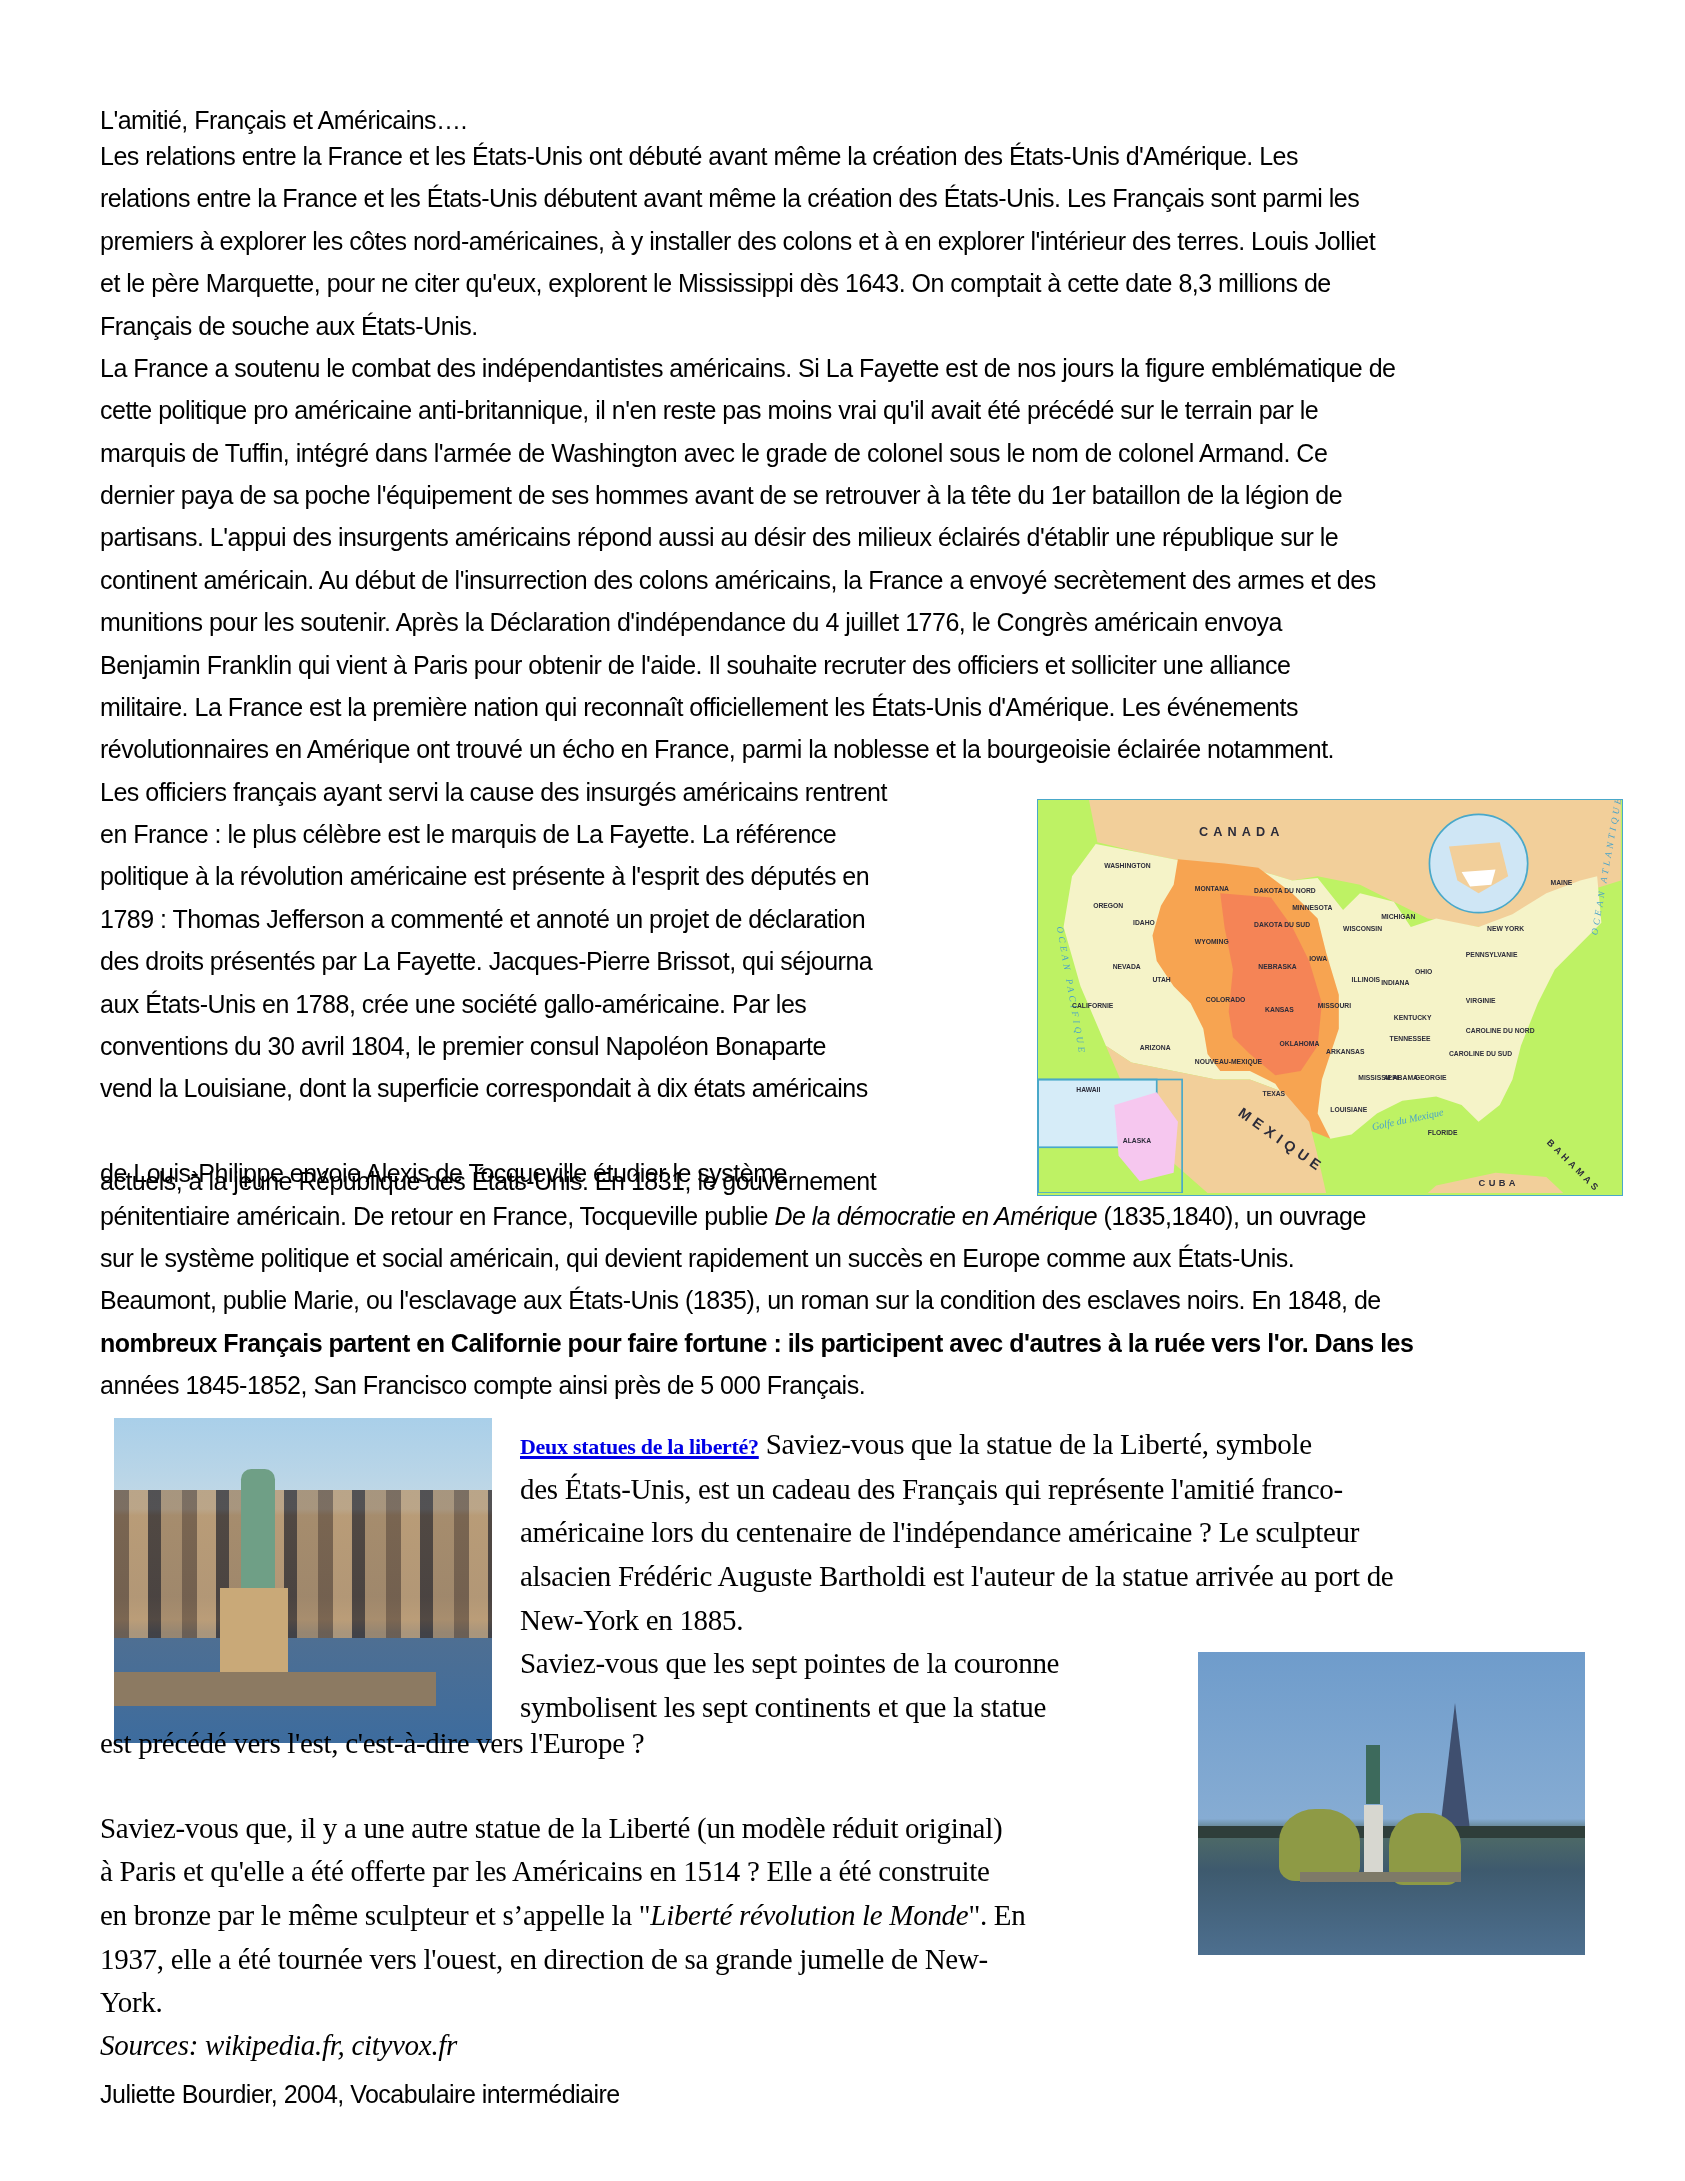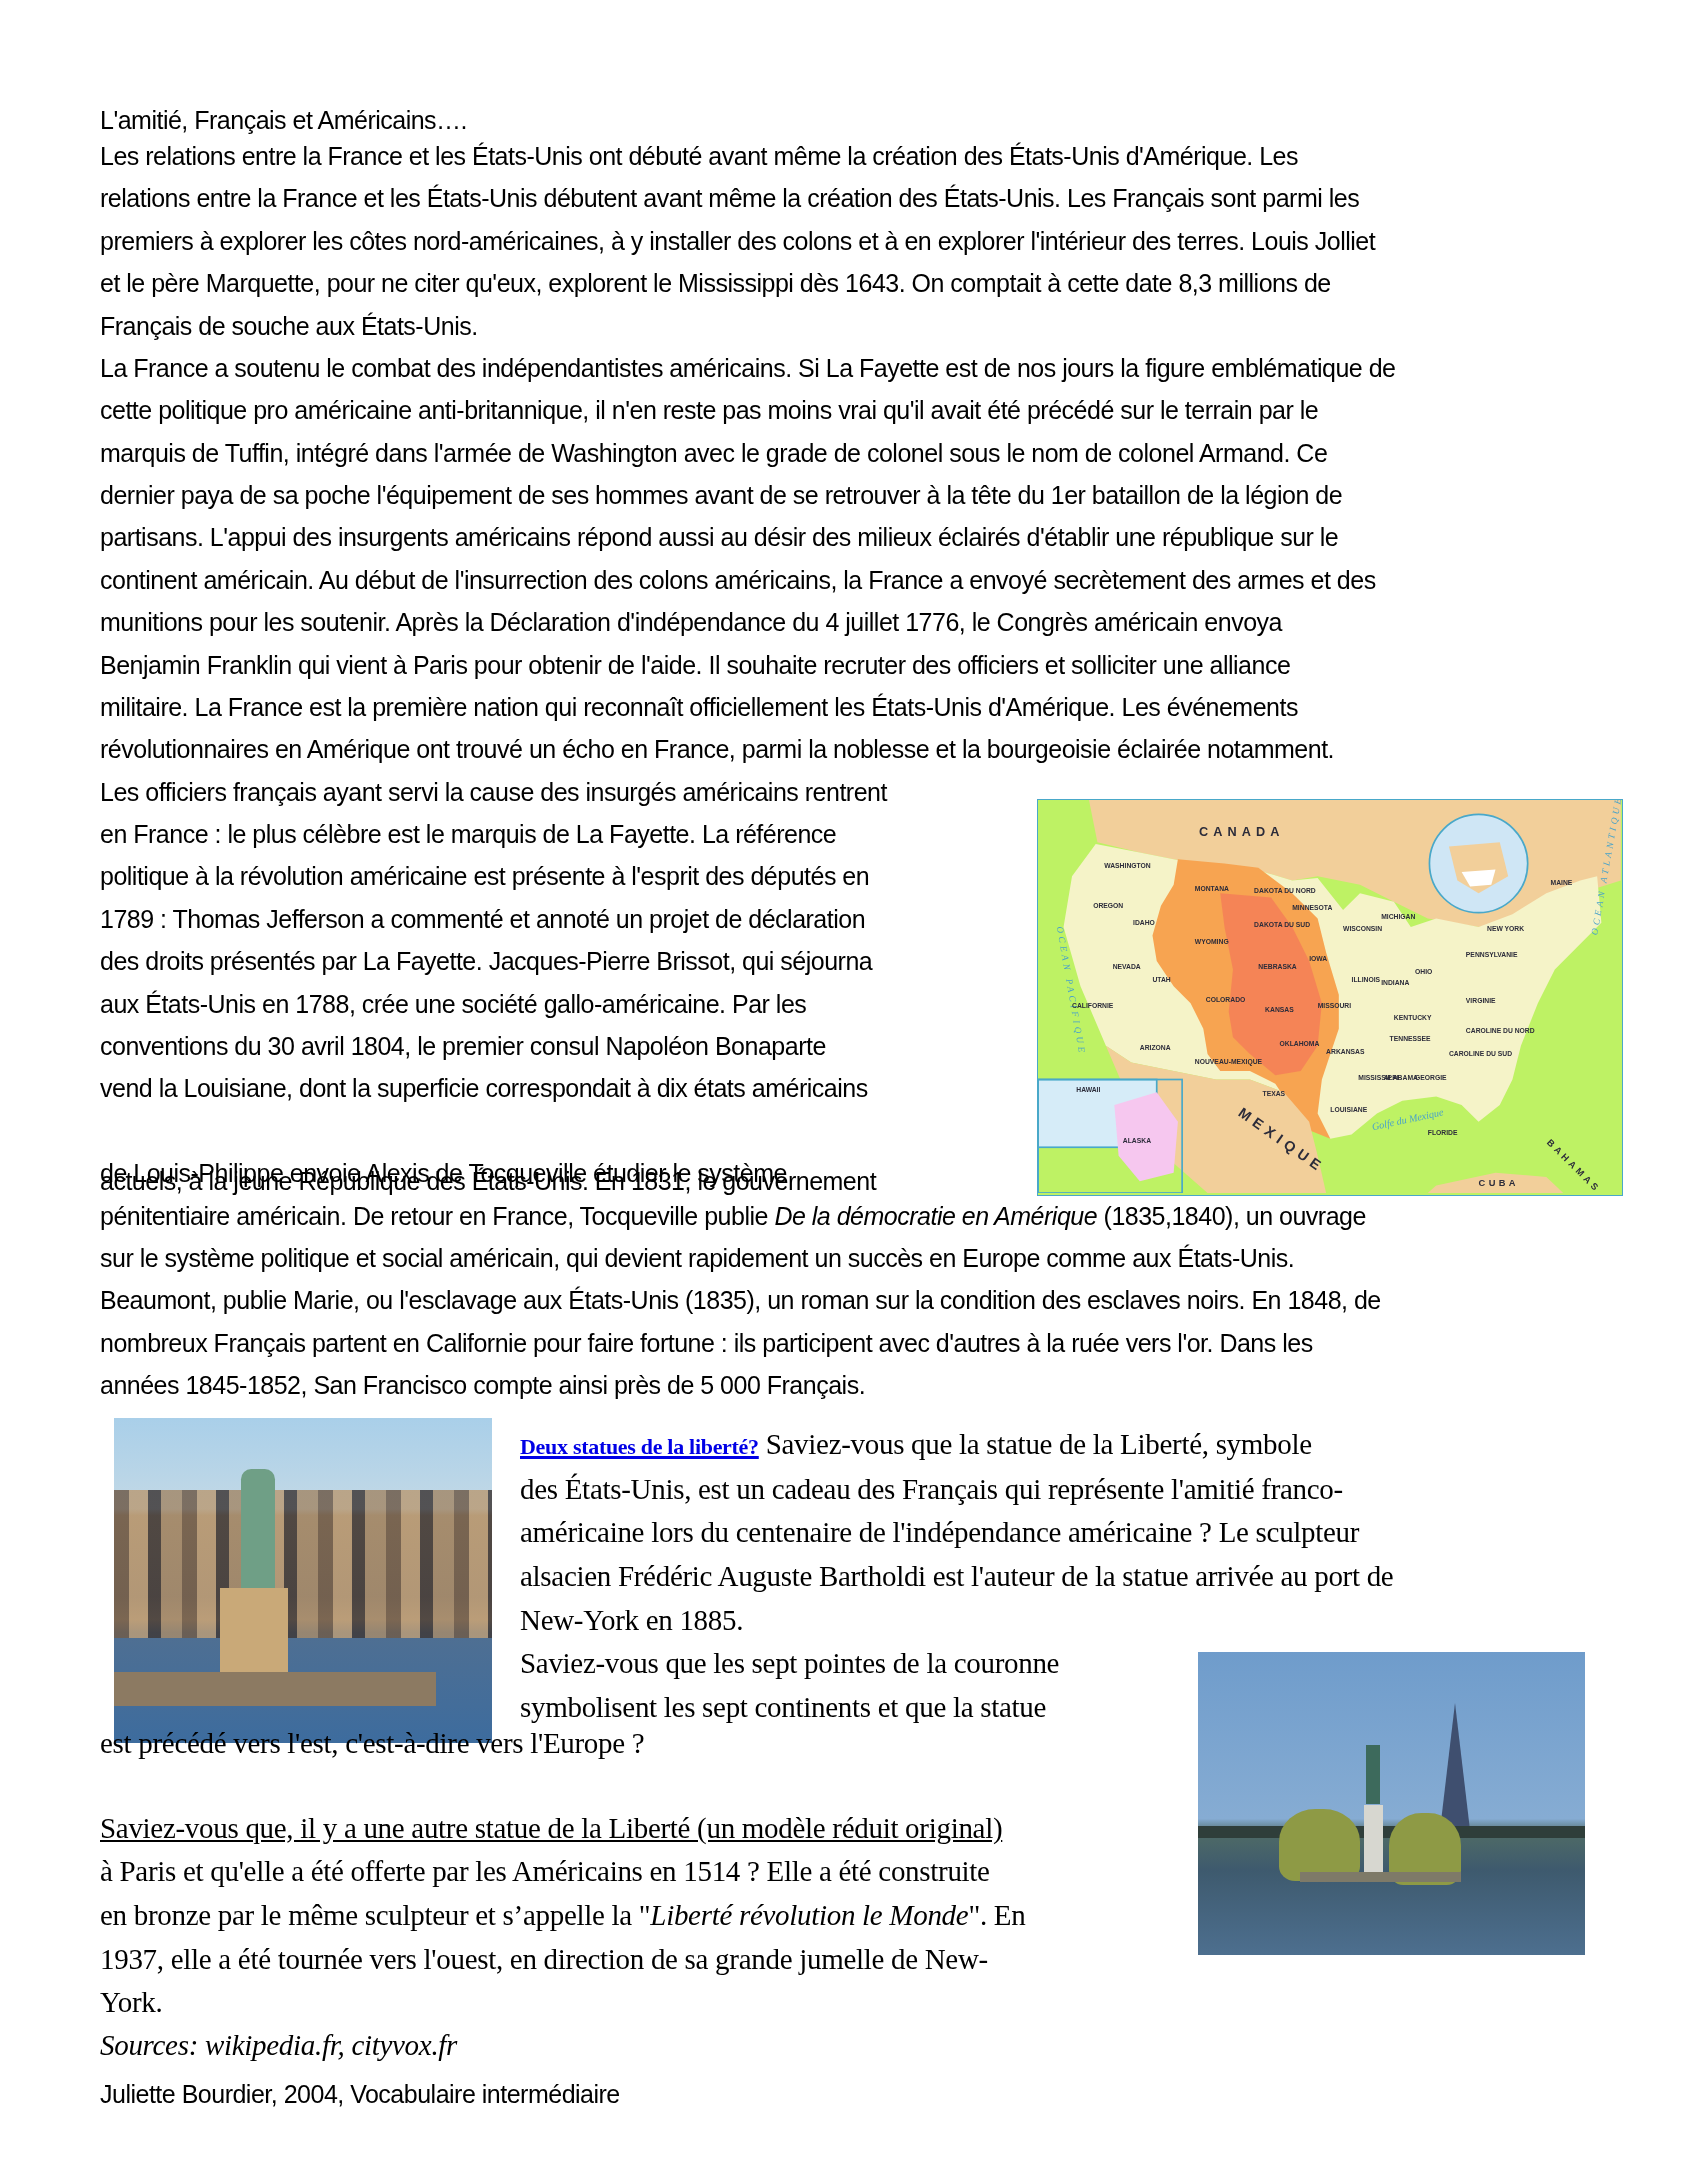--- a/index.html
+++ b/index.html
@@ -50,21 +50,21 @@
   <div class="ln sans" style="top:992px;">aux États-Unis en 1788, crée une société gallo-américaine. Par les</div>
   <div class="ln sans" style="top:1034px;">conventions du 30 avril 1804, le premier consul Napoléon Bonaparte</div>
   <div class="ln sans" style="top:1076px;">vend la Louisiane, dont la superficie correspondait à dix états américains</div>
   <div class="ln sans" style="top:1169px;">actuels, à la jeune République des États-Unis. En 1831, le gouvernement</div>
   <div class="ln sans" style="top:1161px;">de Louis-Philippe envoie Alexis de Tocqueville étudier le système</div>
   <div class="ln sans" style="top:1204px;">
     <span>pénitentiaire américain. De retour en France, Tocqueville publie </span><span class="it">De la démocratie en Amérique</span><span> (1835,1840), un ouvrage</span>
   </div>
   <div class="ln sans" style="top:1246px;">sur le système politique et social américain, qui devient rapidement un succès en Europe comme aux États-Unis.</div>
   <div class="ln sans" style="top:1288px;">Beaumont, publie Marie, ou l'esclavage aux États-Unis (1835), un roman sur la condition des esclaves noirs. En 1848, de</div>
-  <div class="ln sans" style="top:1331px;">nombreux Français partent en Californie pour faire fortune : ils participent avec d'autres à la ruée vers l'or. Dans les</div>
+  <div class="ln sans" style="top:1331px;font-weight:bold;">nombreux Français partent en Californie pour faire fortune : ils participent avec d'autres à la ruée vers l'or. Dans les</div>
   <div class="ln sans" style="top:1373px;">années 1845-1852, San Francisco compte ainsi près de 5 000 Français.</div>
 </div>
 
 <div class="img" style="left:1037px; top:799px; width:586px; height:397px; border:1.7px solid #49a8c9; box-sizing:border-box; background:#bef264;">
   <svg width="583" height="393" viewBox="0 0 688 464">
 
     <path d="M60,0 L688,0 L688,95 L640,110 L600,140 L520,150 L460,140 L420,120 L380,100 L330,90 L300,95 L250,80 L200,78 L120,62 L70,50 Z" fill="#f2cf9a"></path>
 
     <path d="M68,52 L120,62 L200,78 L250,80 L300,95 L330,92 L360,130 L380,110 L420,120 L440,150 L470,140 L520,150 L560,135 L600,110 L640,95 L660,90 L665,145 L640,170 L610,200 L590,240 L570,290 L560,330 L545,360 L520,380 L500,360 L470,350 L430,355 L400,370 L370,395 L345,400 L320,380 L290,345 L250,330 L210,330 L160,320 L110,310 L80,290 L50,220 L30,150 L40,90 Z" fill="#f5f3c8"></path>
 
@@ -148,21 +148,21 @@
     <a href="#" class="link">Deux statues de la liberté?</a><span> Saviez-vous que la statue de la Liberté, symbole</span>
   </div>
   <div class="ln serif" style="left:520px; top:1475px;">des États-Unis, est un cadeau des Français qui représente l'amitié franco-</div>
   <div class="ln serif" style="left:520px; top:1518px;">américaine lors du centenaire de l'indépendance américaine ? Le sculpteur</div>
   <div class="ln serif" style="left:520px; top:1562px;">alsacien Frédéric Auguste Bartholdi est l'auteur de la statue arrivée au port de</div>
   <div class="ln serif" style="left:520px; top:1606px;">New-York en 1885.</div>
   <div class="ln serif" style="left:520px; top:1649px;">Saviez-vous que les sept pointes de la couronne</div>
   <div class="ln serif" style="left:520px; top:1693px;">symbolisent les sept continents et que la statue</div>
   <div class="ln serif" style="top:1729px;">est précédé vers l'est, c'est-à-dire vers l'Europe ?</div>
 
-  <div class="ln serif" style="top:1814px;text-decoration:underline;">Saviez-vous que, il y a une autre statue de la Liberté (un modèle réduit original)</div>
+  <div class="ln serif" style="top:1814px;">Saviez-vous que, il y a une autre statue de la Liberté (un modèle réduit original)</div>
   <div class="ln serif" style="top:1857px;">à Paris et qu'elle a été offerte par les Américains en 1514 ? Elle a été construite</div>
   <div class="ln serif" style="top:1901px;">
     <span>en bronze par le même sculpteur et s’appelle la "</span><span class="it">Liberté révolution le Monde</span><span>".  En</span>
   </div>
   <div class="ln serif" style="top:1945px;">1937, elle a été tournée vers l'ouest, en direction de sa grande jumelle de New-</div>
   <div class="ln serif" style="top:1988px;">York.</div>
   <div class="ln serif it" style="top:2031px;">Sources: wikipedia.fr, cityvox.fr</div>
 </div>
 
 <div class="img" style="left:1198px; top:1652px; width:387px; height:303px; background:linear-gradient(180deg,#6f9ccb 0%,#86acd3 55%,#4e6a66 60%,#3e5a6e 72%,#4d6f8f 100%);">

